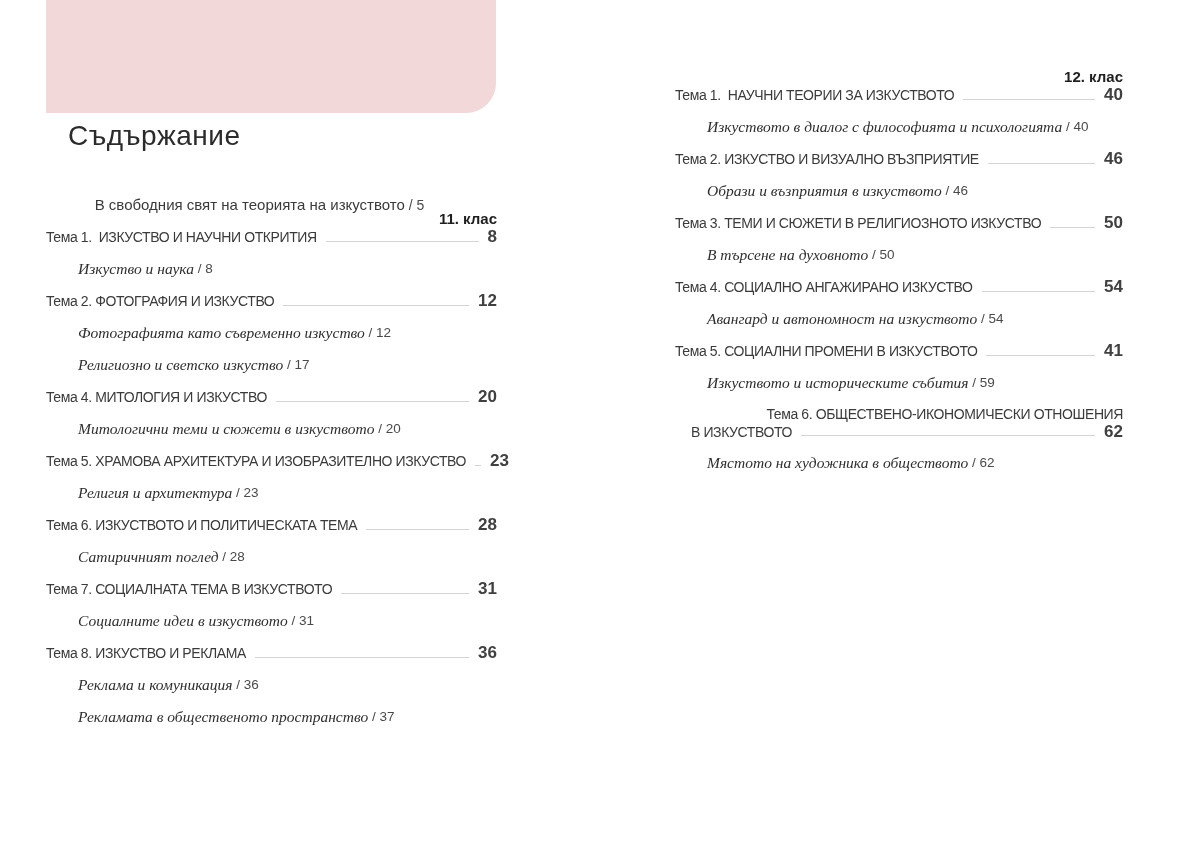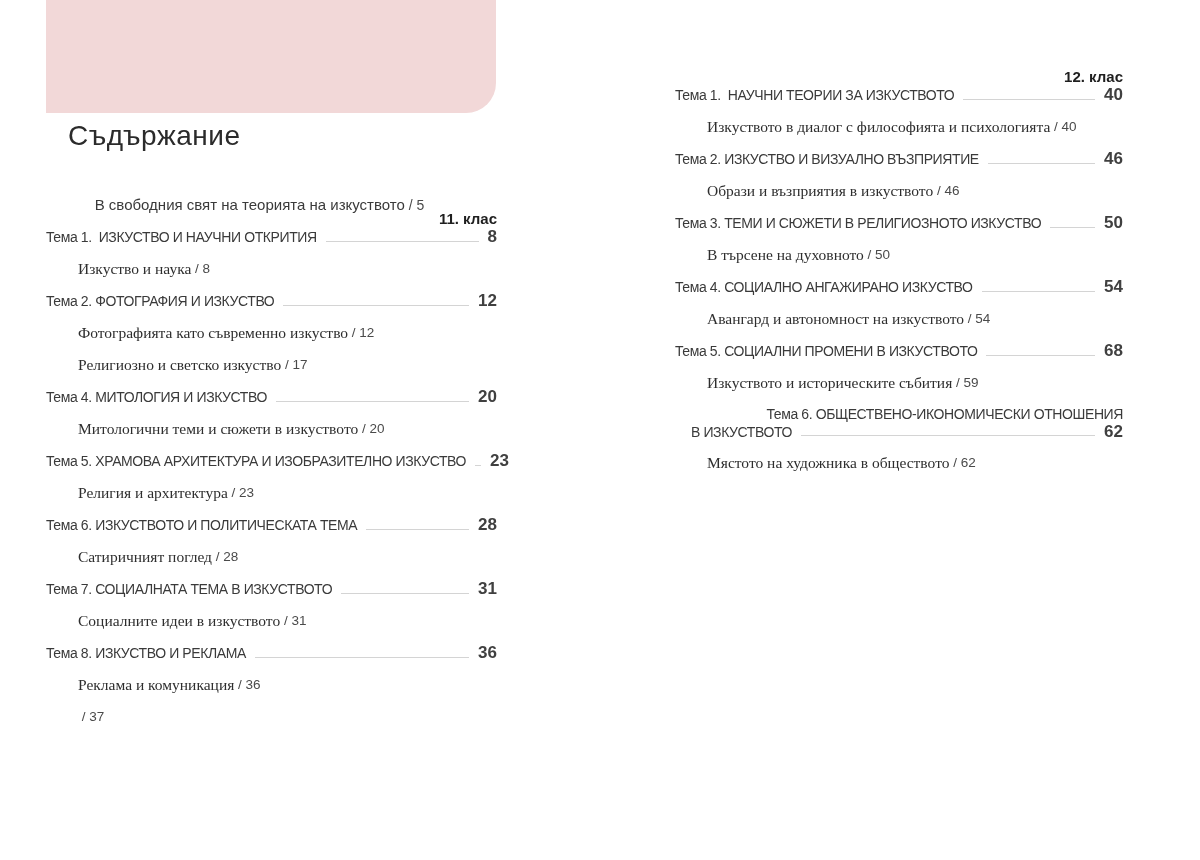--- a/index.html
+++ b/index.html
@@ -31,21 +31,21 @@
   .theme-label{
     font-size:14px;letter-spacing:-0.4px;color:#3a3a3a;white-space:pre;
   }
   .leader{
     flex:1;height:1px;background:#d4d4d4;align-self:flex-end;
     margin:0 9px 5px 9px;min-width:6px;
   }
   .page-num{font-weight:bold;font-size:17px;color:#404040;white-space:pre;}
   .sub-row{padding-left:32px;}
   .sub-label{
-    font-family:"Liberation Serif",serif;
+    font-family:"Liberation Serif",serif;font-style:italic;
     font-size:15.5px;color:#2e2e2e;white-space:pre;
   }
   .sub-page{font-size:13.5px;color:#4a4a4a;white-space:pre;}
   .theme2{margin-bottom:12px;}
   .theme2 .line1{line-height:18px;height:18px;display:block;}
   .theme2 .row{line-height:18px;height:18px;margin-bottom:0;}
   .indent2{padding-left:16px;}
 </style>
 </head>
 <body>
@@ -122,20 +122,21 @@
       <div class="row theme-row">
         <span class="theme-label">Тема 8. ИЗКУСТВО И РЕКЛАМА</span>
         <span class="leader"></span>
         <span class="page-num">36</span>
       </div>
       <div class="row sub-row">
         <span class="sub-label">Реклама и комуникация</span>
         <span class="sub-page"> / 36</span>
       </div>
       <div class="row sub-row">
+        <span class="sub-label">Рекламата в общественото пространство</span>
         <span class="sub-page"> / 37</span>
       </div>
     </div>
 
   <div class="col col-right" id="col-1">
     <div class="section-label">12. клас</div>
   <div class="row theme-row">
         <span class="theme-label">Тема 1.  НАУЧНИ ТЕОРИИ ЗА ИЗКУСТВОТО</span>
         <span class="leader"></span>
         <span class="page-num">40</span>
@@ -167,21 +168,21 @@
         <span class="leader"></span>
         <span class="page-num">54</span>
       </div>
       <div class="row sub-row">
         <span class="sub-label">Авангард и автономност на изкуството</span>
         <span class="sub-page"> / 54</span>
       </div>
       <div class="row theme-row">
         <span class="theme-label">Тема 5. СОЦИАЛНИ ПРОМЕНИ В ИЗКУСТВОТО</span>
         <span class="leader"></span>
-        <span class="page-num">68</span>
+        <span class="page-num">41</span>
       </div>
       <div class="row sub-row">
         <span class="sub-label">Изкуството и историческите събития</span>
         <span class="sub-page"> / 59</span>
       </div>
       <div class="theme2">
         <span class="theme-label line1">Тема 6. ОБЩЕСТВЕНО-ИКОНОМИЧЕСКИ ОТНОШЕНИЯ</span>
         <div class="row theme-row">
           <span class="theme-label indent2">В ИЗКУСТВОТО</span>
           <span class="leader"></span>

